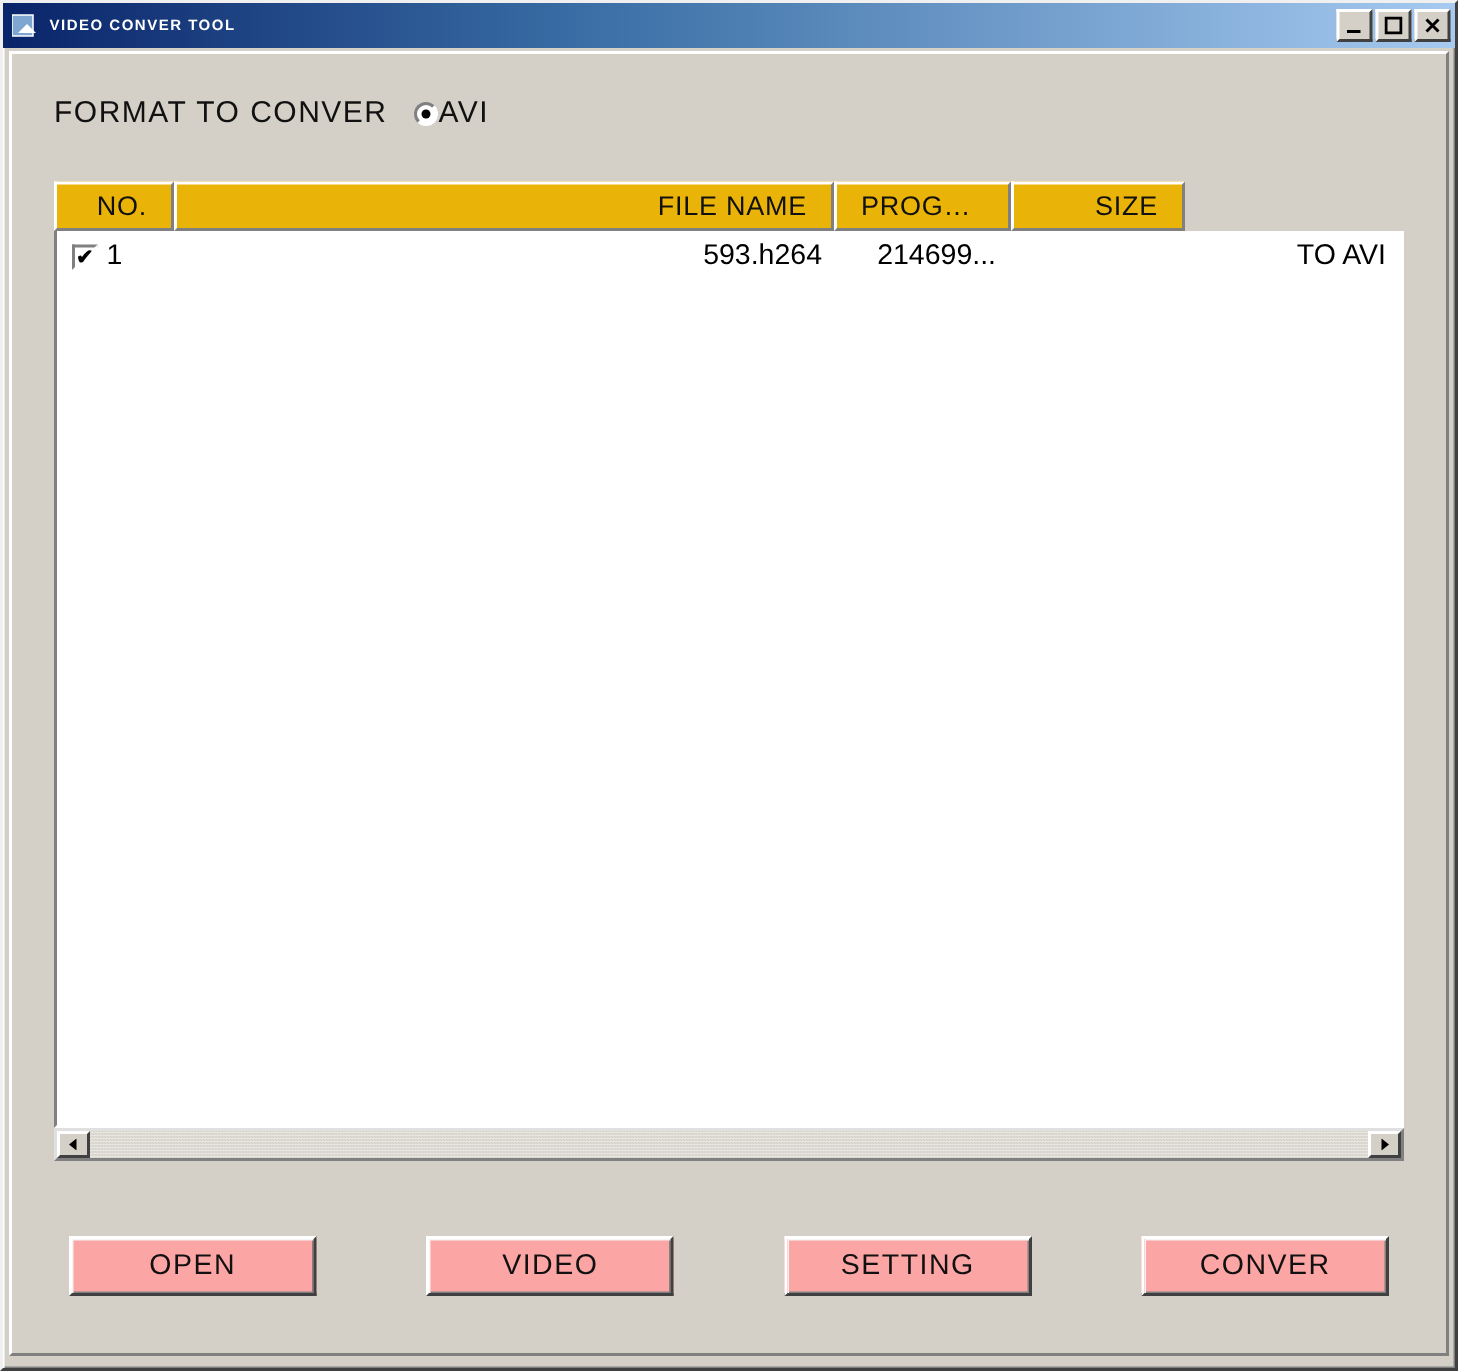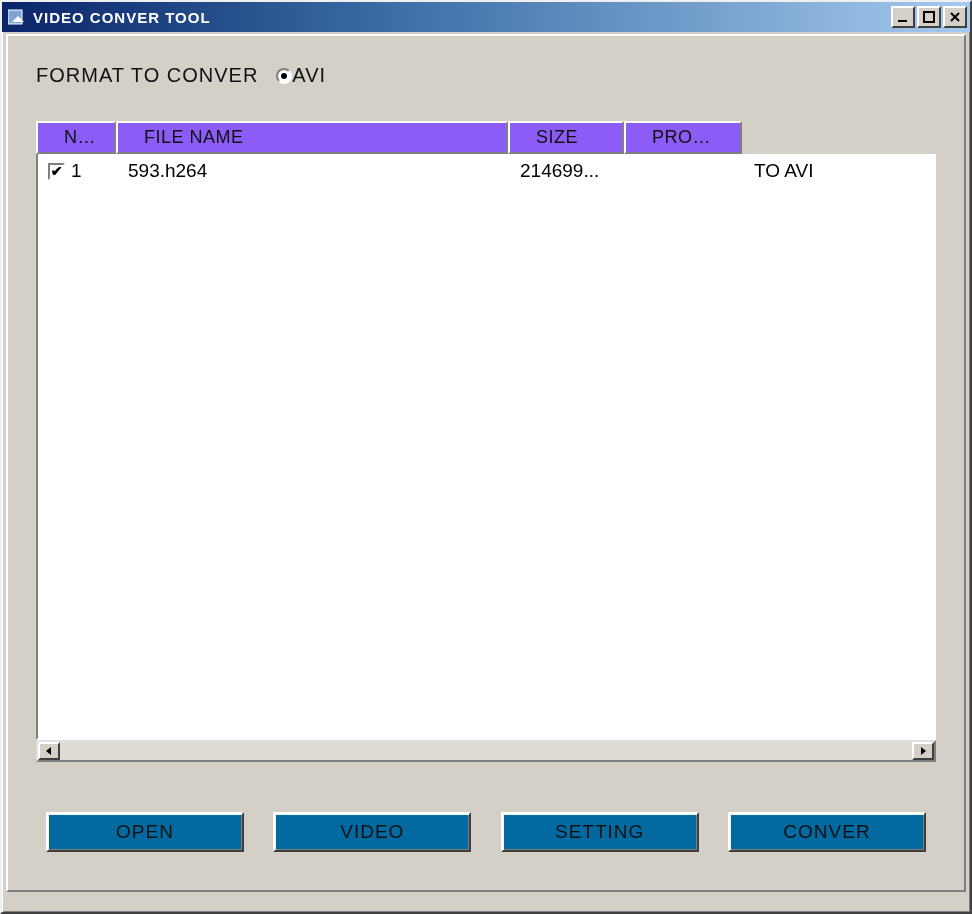--- a/index.html
+++ b/index.html
@@ -24,21 +24,21 @@
     box-shadow: inset 1px 1px 0 #fff, inset -1px -1px 0 #808080;
   }
   .titlebar {
     height: 30px;
     background: linear-gradient(to right, #0a246a 0%, #3a6ea5 40%, #a6caf0 100%);
     display: flex;
     align-items: center;
     padding: 0 3px 0 5px;
     color: #ffffff;
     font-weight: bold;
-    font-size: 15px;
+    font-size: 10px;
     letter-spacing: 1px;
   }
   .titlebar .app-icon {
     width: 20px;
     height: 20px;
     margin-right: 6px;
     display: flex;
     align-items: center;
     justify-content: center;
   }
@@ -64,24 +64,25 @@
     padding: 0 4px 4px 4px;
     display: flex;
     flex-direction: column;
   }
   .inner-panel {
     flex: 1;
     background: #d4d0c8;
     border: 2px solid;
     border-color: #ffffff #808080 #808080 #ffffff;
     margin-top: 2px;
-    margin-bottom: 16px;
+    margin-bottom: 4px;
     padding: 28px 28px 20px 28px;
     display: flex;
     flex-direction: column;
+    text-align: right;
   }
   .format-row {
     display: flex;
     align-items: center;
     margin-bottom: 34px;
     font-size: 20px;
     letter-spacing: 1px;
     color: #111;
   }
   .format-row .label { margin-right: 18px; }
@@ -112,24 +113,24 @@
     display: flex;
     flex-direction: column;
     min-height: 0;
   }
   .list-header {
     display: flex;
     background: #d4d0c8;
     border-bottom: 0;
   }
   .col-head {
-    background: #8b5cf6;
+    background: #eab308;
     border: 2px solid;
     border-color: #ffffff #808080 #808080 #ffffff;
-    padding: 4px 26px;
+    padding: 4px 16px;
     font-size: 18px;
     letter-spacing: 0.5px;
     color: #111;
     white-space: nowrap;
     overflow: hidden;
     text-overflow: ellipsis;
     cursor: pointer;
   }
   .list-body {
     background: #ffffff;
@@ -191,37 +192,37 @@
   .scroll-track {
     flex: 1;
     background: repeating-conic-gradient(#d4d0c8 0% 25%, #e8e6e0 0% 50%) 50% / 2px 2px;
   }
   .button-row {
     display: flex;
     justify-content: space-between;
     padding: 50px 10px 18px 10px;
   }
   .action-btn {
-    width: 198px;
+    width: 165px;
     height: 40px;
-    background: #0369a1;
+    background: #fca5a5;
     border: 2px solid;
     border-color: #ffffff #404040 #404040 #ffffff;
     font-size: 19px;
     letter-spacing: 1px;
     color: #111;
     display: flex;
     align-items: center;
     justify-content: center;
     cursor: pointer;
     box-shadow: inset 1px 1px 0 #f4f4f4, inset -1px -1px 0 #808080;
   }
   
   .w-no   { width: 80px; }
-  .w-file { width: 392px; }
+  .w-file { width: 440px; }
   .w-size { width: 116px; }
   .w-prog { width: 118px; }
   .w-desc { flex: 1; }
 </style>
 </head>
 <body>
 
 <div class="window">
 
   <div class="titlebar">
@@ -259,22 +260,22 @@
         <span class="radio-wrap">
           <span class="radio-dot"></span>
           <span>AVI</span>
         </span>
       </div>
 
       <div class="listview">
         <div class="list-header">
           <div class="col-head w-no">NO.</div>
           <div class="col-head w-file">FILE NAME</div>
+          <div class="col-head w-prog">PROGR...</div>
           <div class="col-head w-size">SIZE</div>
-          <div class="col-head w-prog">PROGR...</div>
         </div>
         <div class="list-body">
           <div class="list-row">
             <div class="cell no w-no">
               <span class="chk">✔</span>
               <span>1</span>
             </div>
             <div class="cell w-file">593.h264</div>
             <div class="cell w-size">214699...</div>
             <div class="cell w-prog"></div>

